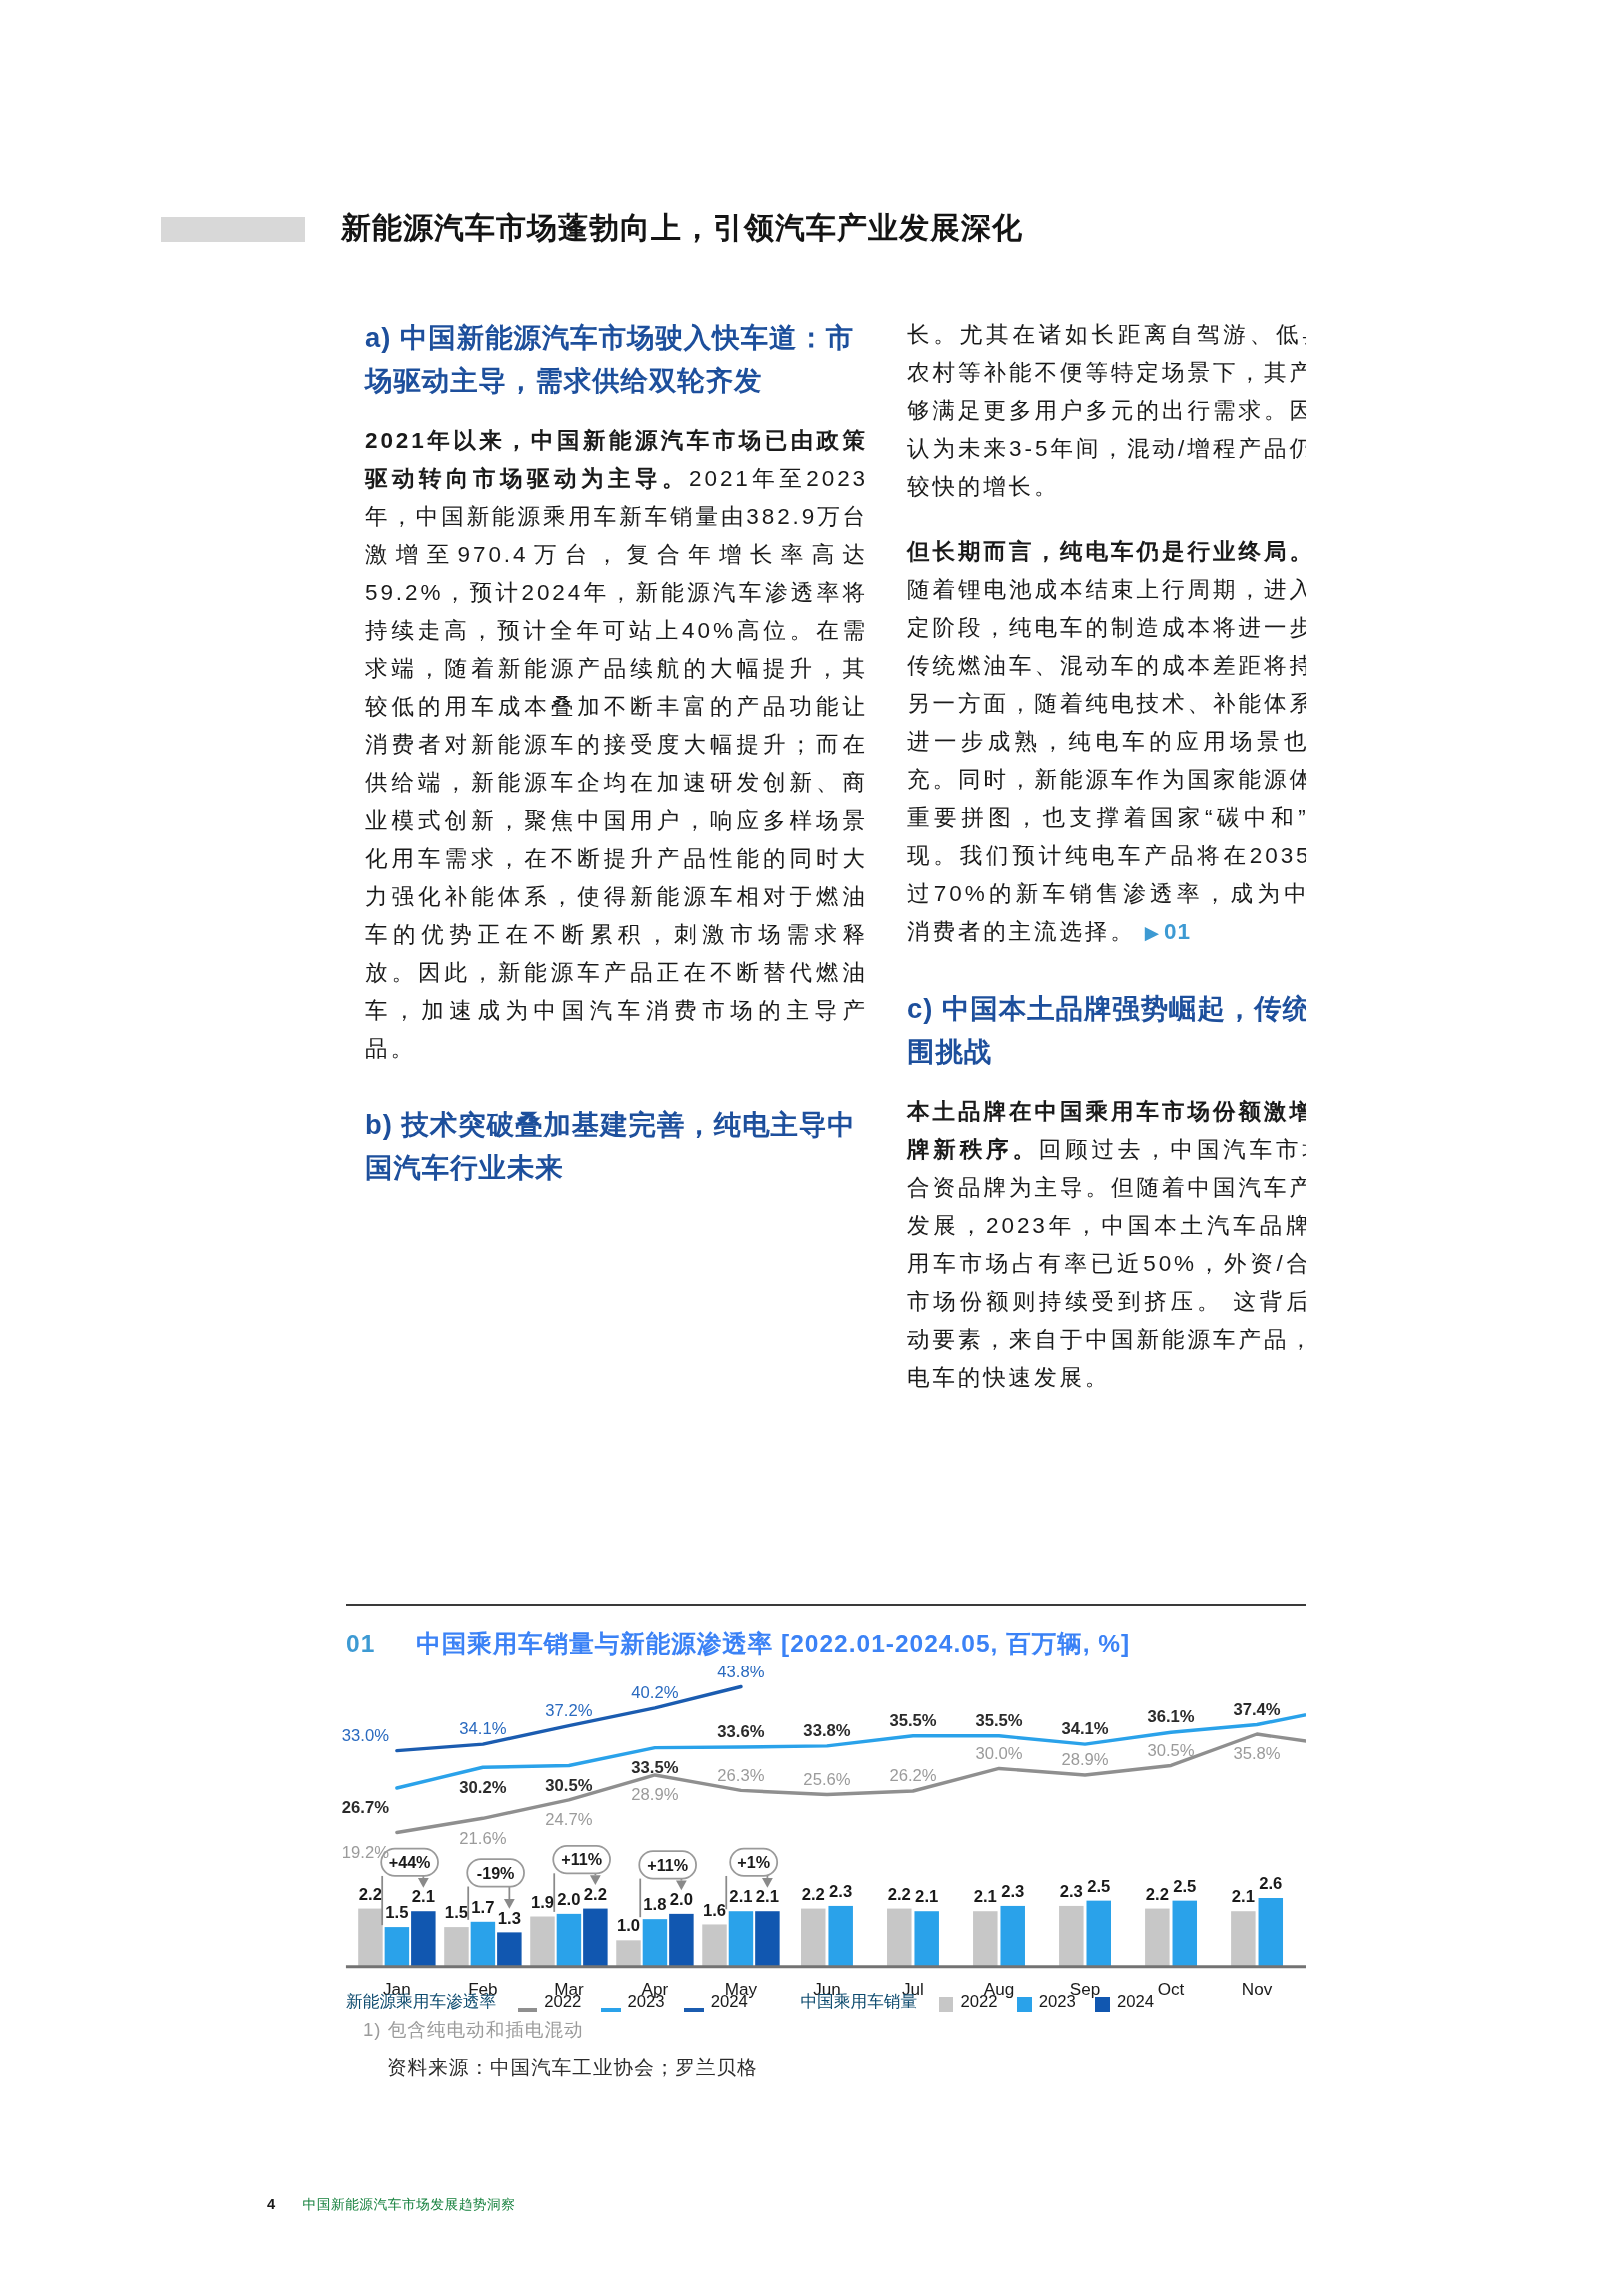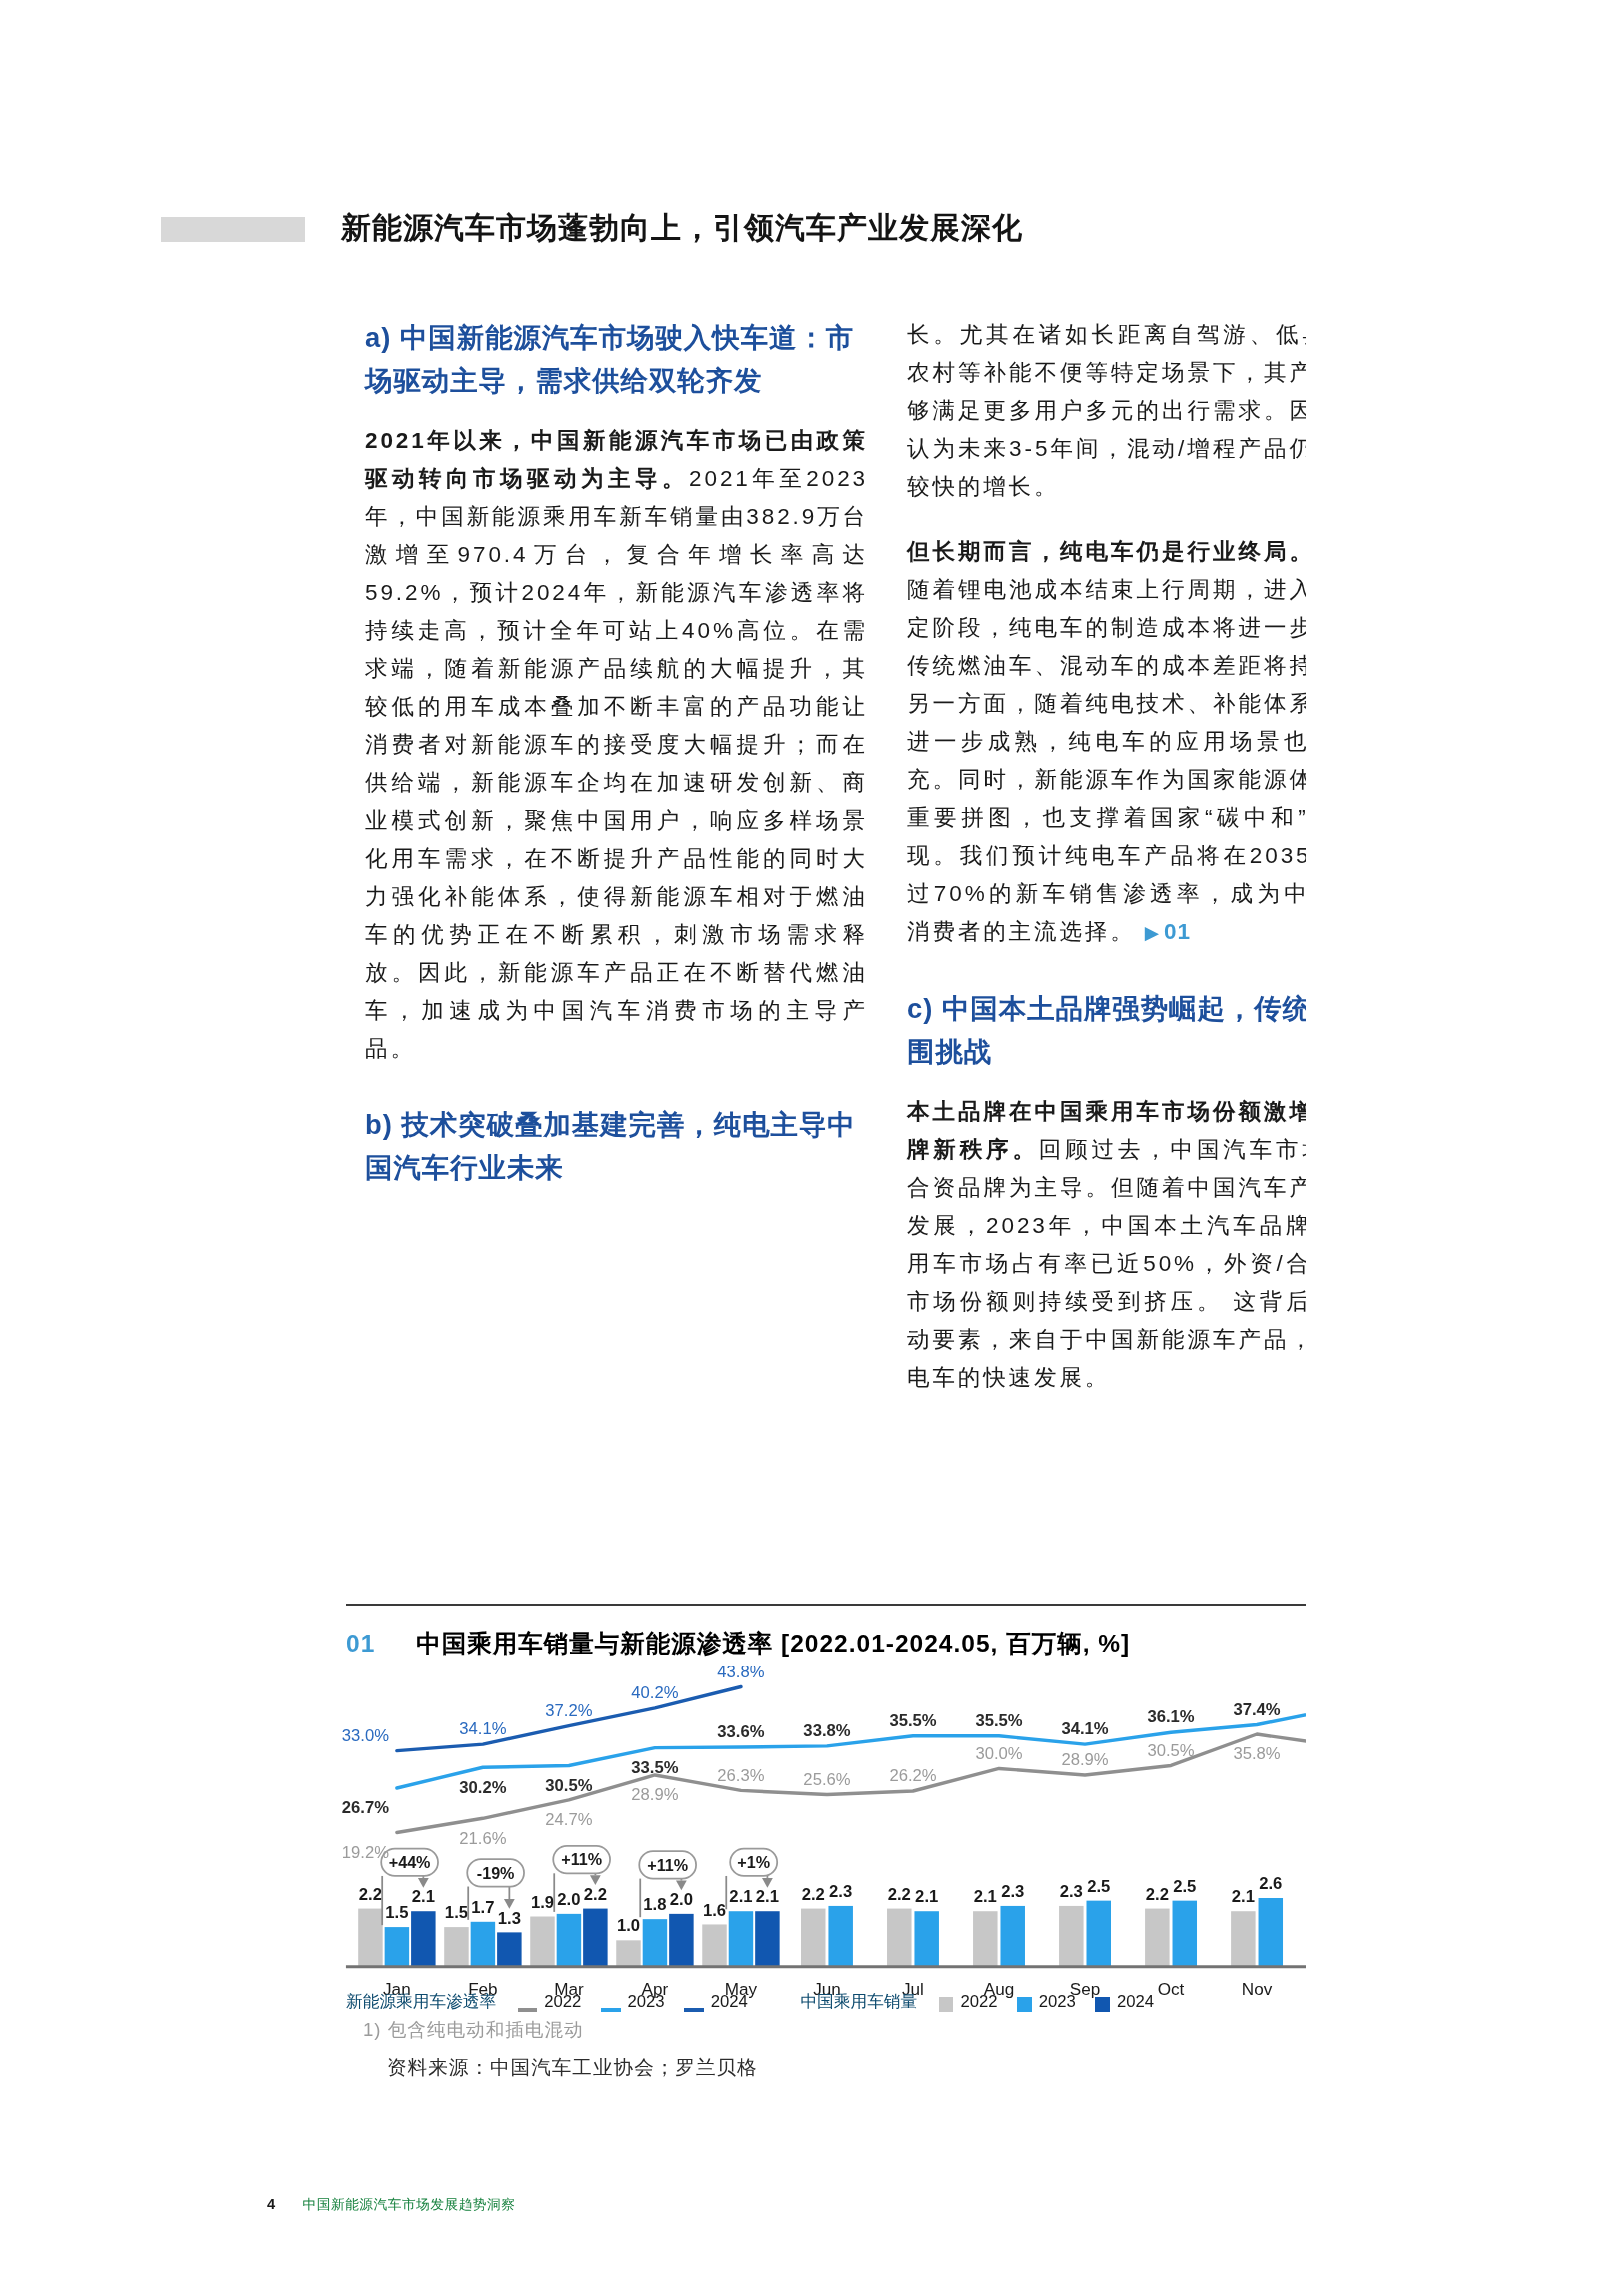--- a/index.html
+++ b/index.html
@@ -23,21 +23,21 @@
           letter-spacing:1px;color:#1d4f9c;}
   .col h2.first{margin-top:0;}
   .fig-ref{color:#3d9ad3;font-weight:700;letter-spacing:1px;white-space:nowrap;cursor:pointer;}
   .fig-ref .tri{font-size:18.6px;margin-right:3.9px;}
 
   
   .fig-rule{position:absolute;left:346px;top:1604px;width:1052px;height:0;
             border-top:2px solid #3a3a3a;}
   .fig-title{position:absolute;left:346px;top:1627px;display:flex;gap:41px;align-items:baseline;}
   .fig-num{font-size:24.5px;font-weight:700;color:#3d9ad3;letter-spacing:1px;}
-  .fig-caption{font-size:24.5px;font-weight:700;color:#000000;letter-spacing:1px;}
+  .fig-caption{font-size:24.5px;font-weight:700;color:#3b82f6;letter-spacing:1px;}
   #chart-svg{position:absolute;left:334px;top:1666px;width:1080px;height:338px;
              font-family:"Liberation Sans","DejaVu Sans",sans-serif;}
   .bar-label{font-size:17px;font-weight:700;fill:#1a1a1a;}
   .month-label{font-size:17.5px;fill:#1a1a1a;}
   .pt-label{font-size:17px;font-weight:400;}
   .pt-label.strong{font-weight:700;}
   .ann-label{font-size:16.5px;font-weight:700;fill:#1a1a1a;}
 
   
   .legend{position:absolute;left:346px;top:1990px;display:flex;align-items:center;

